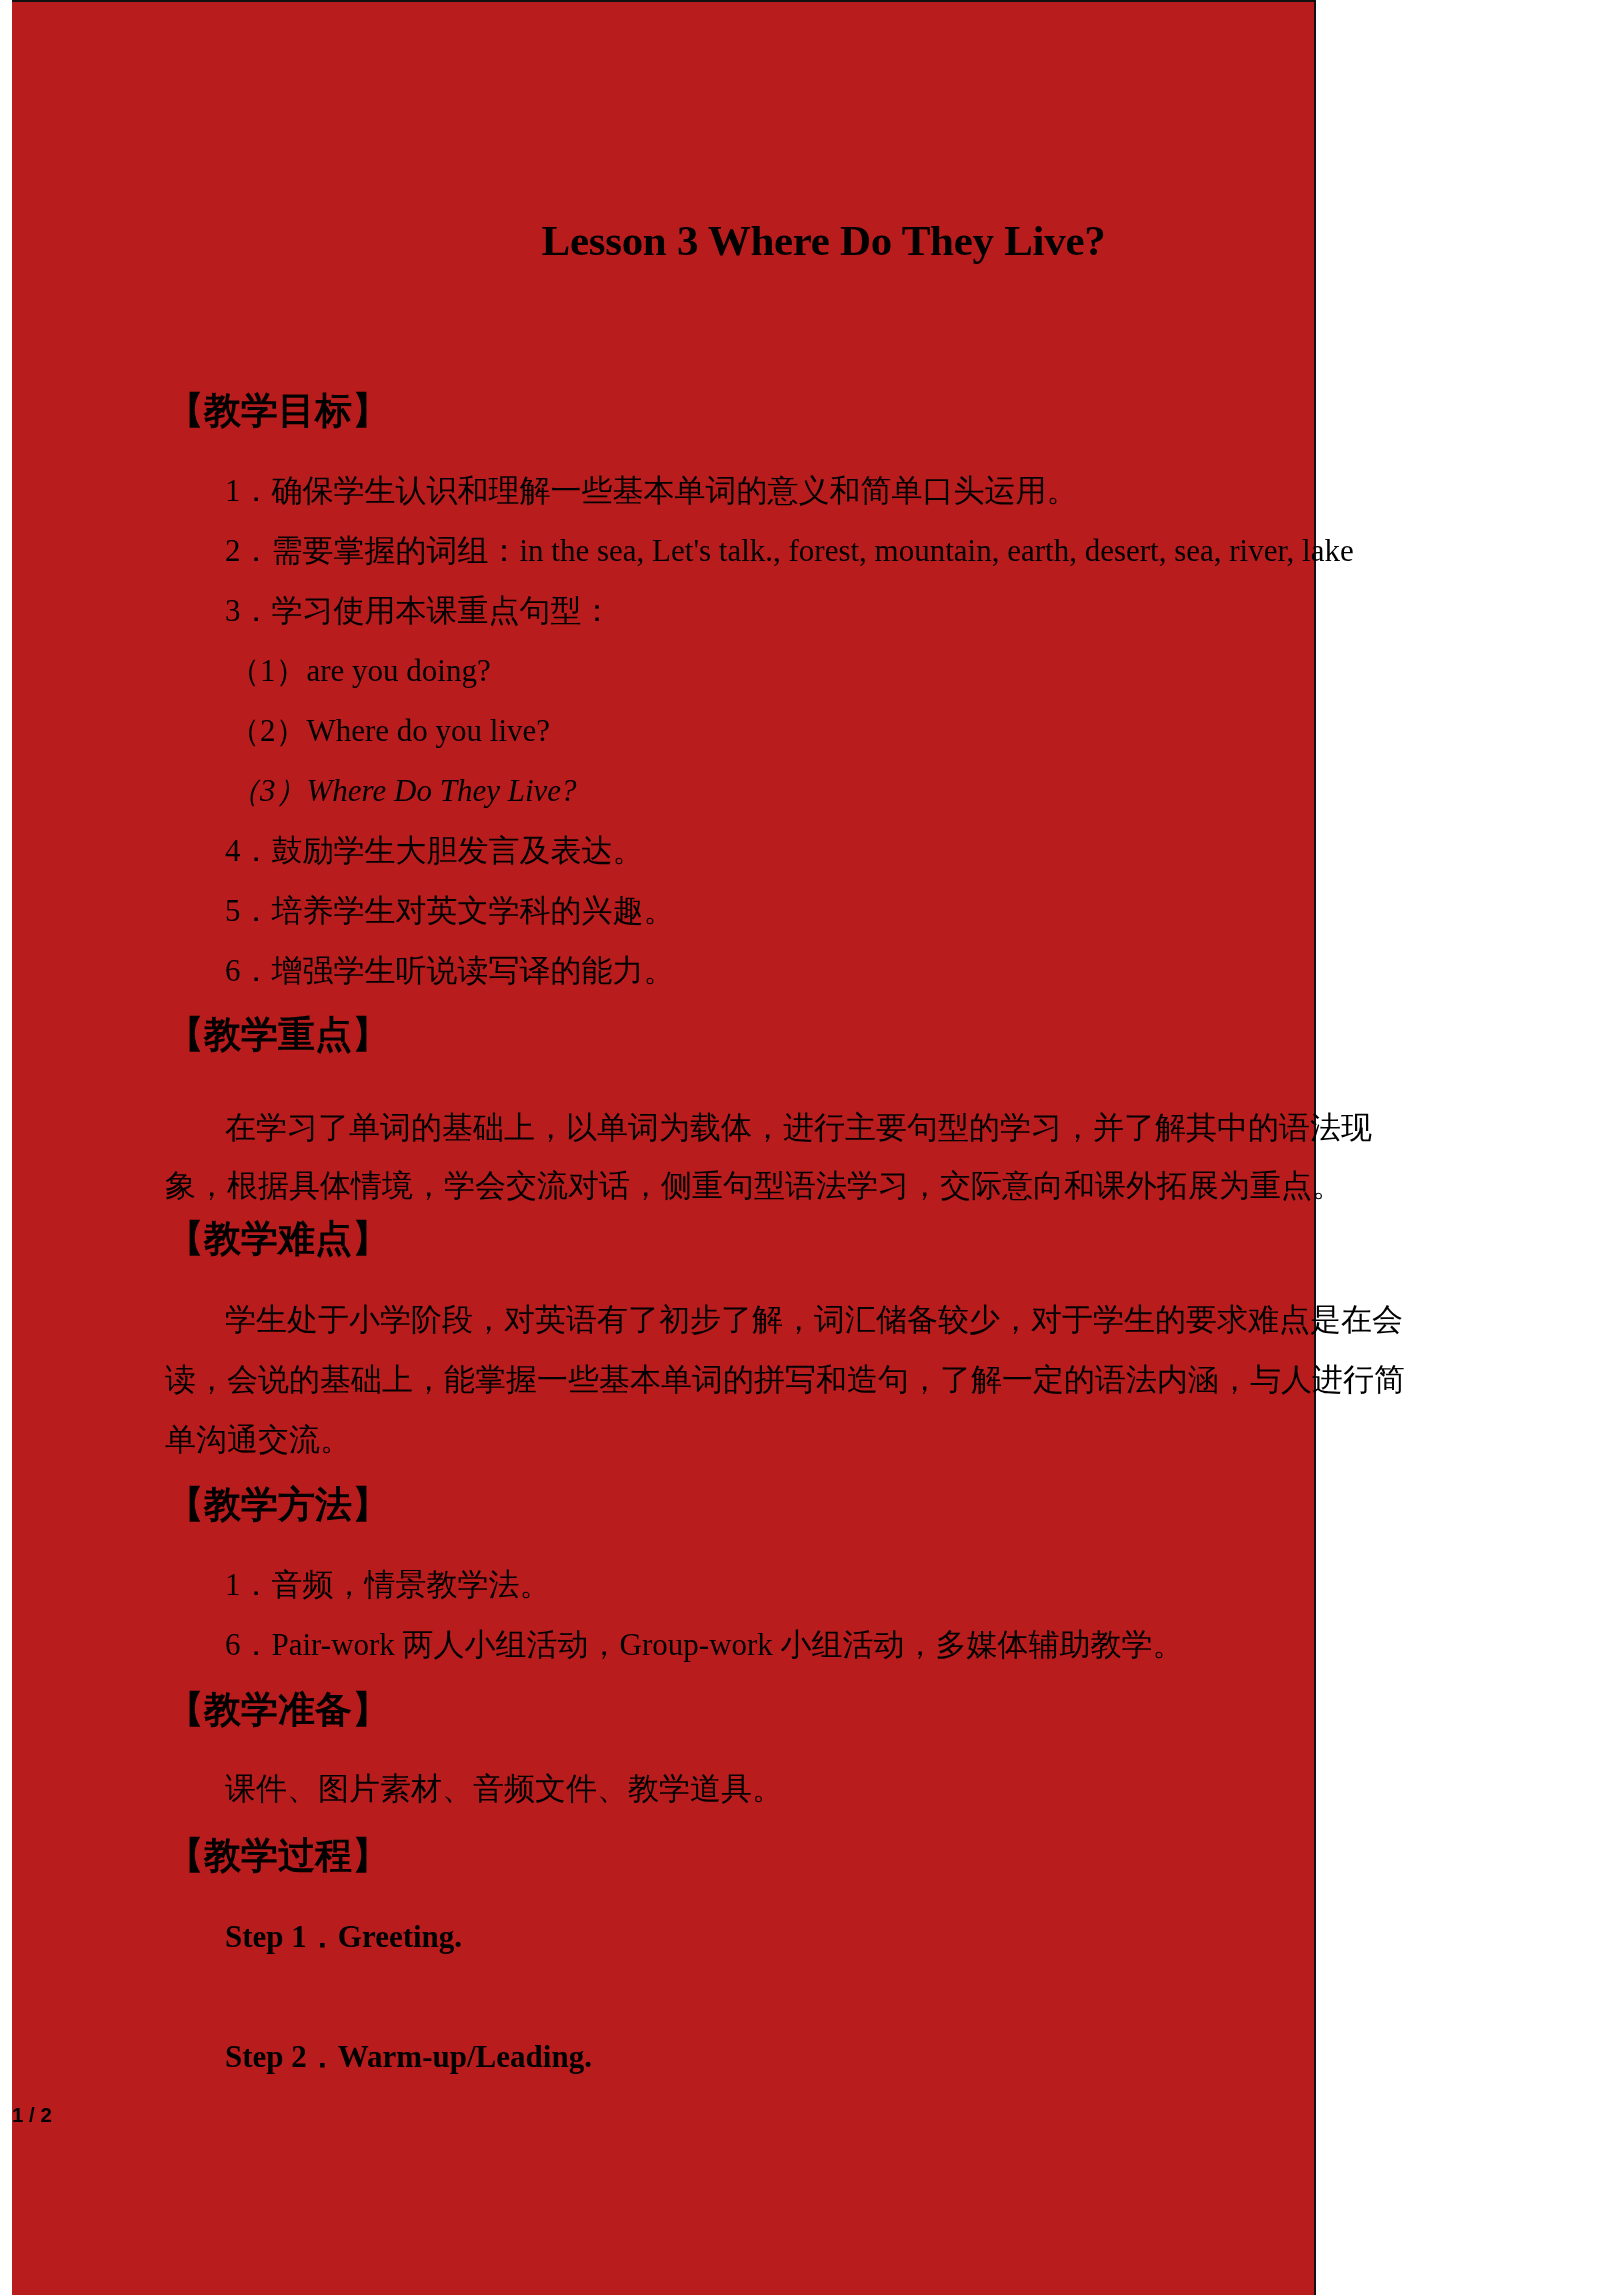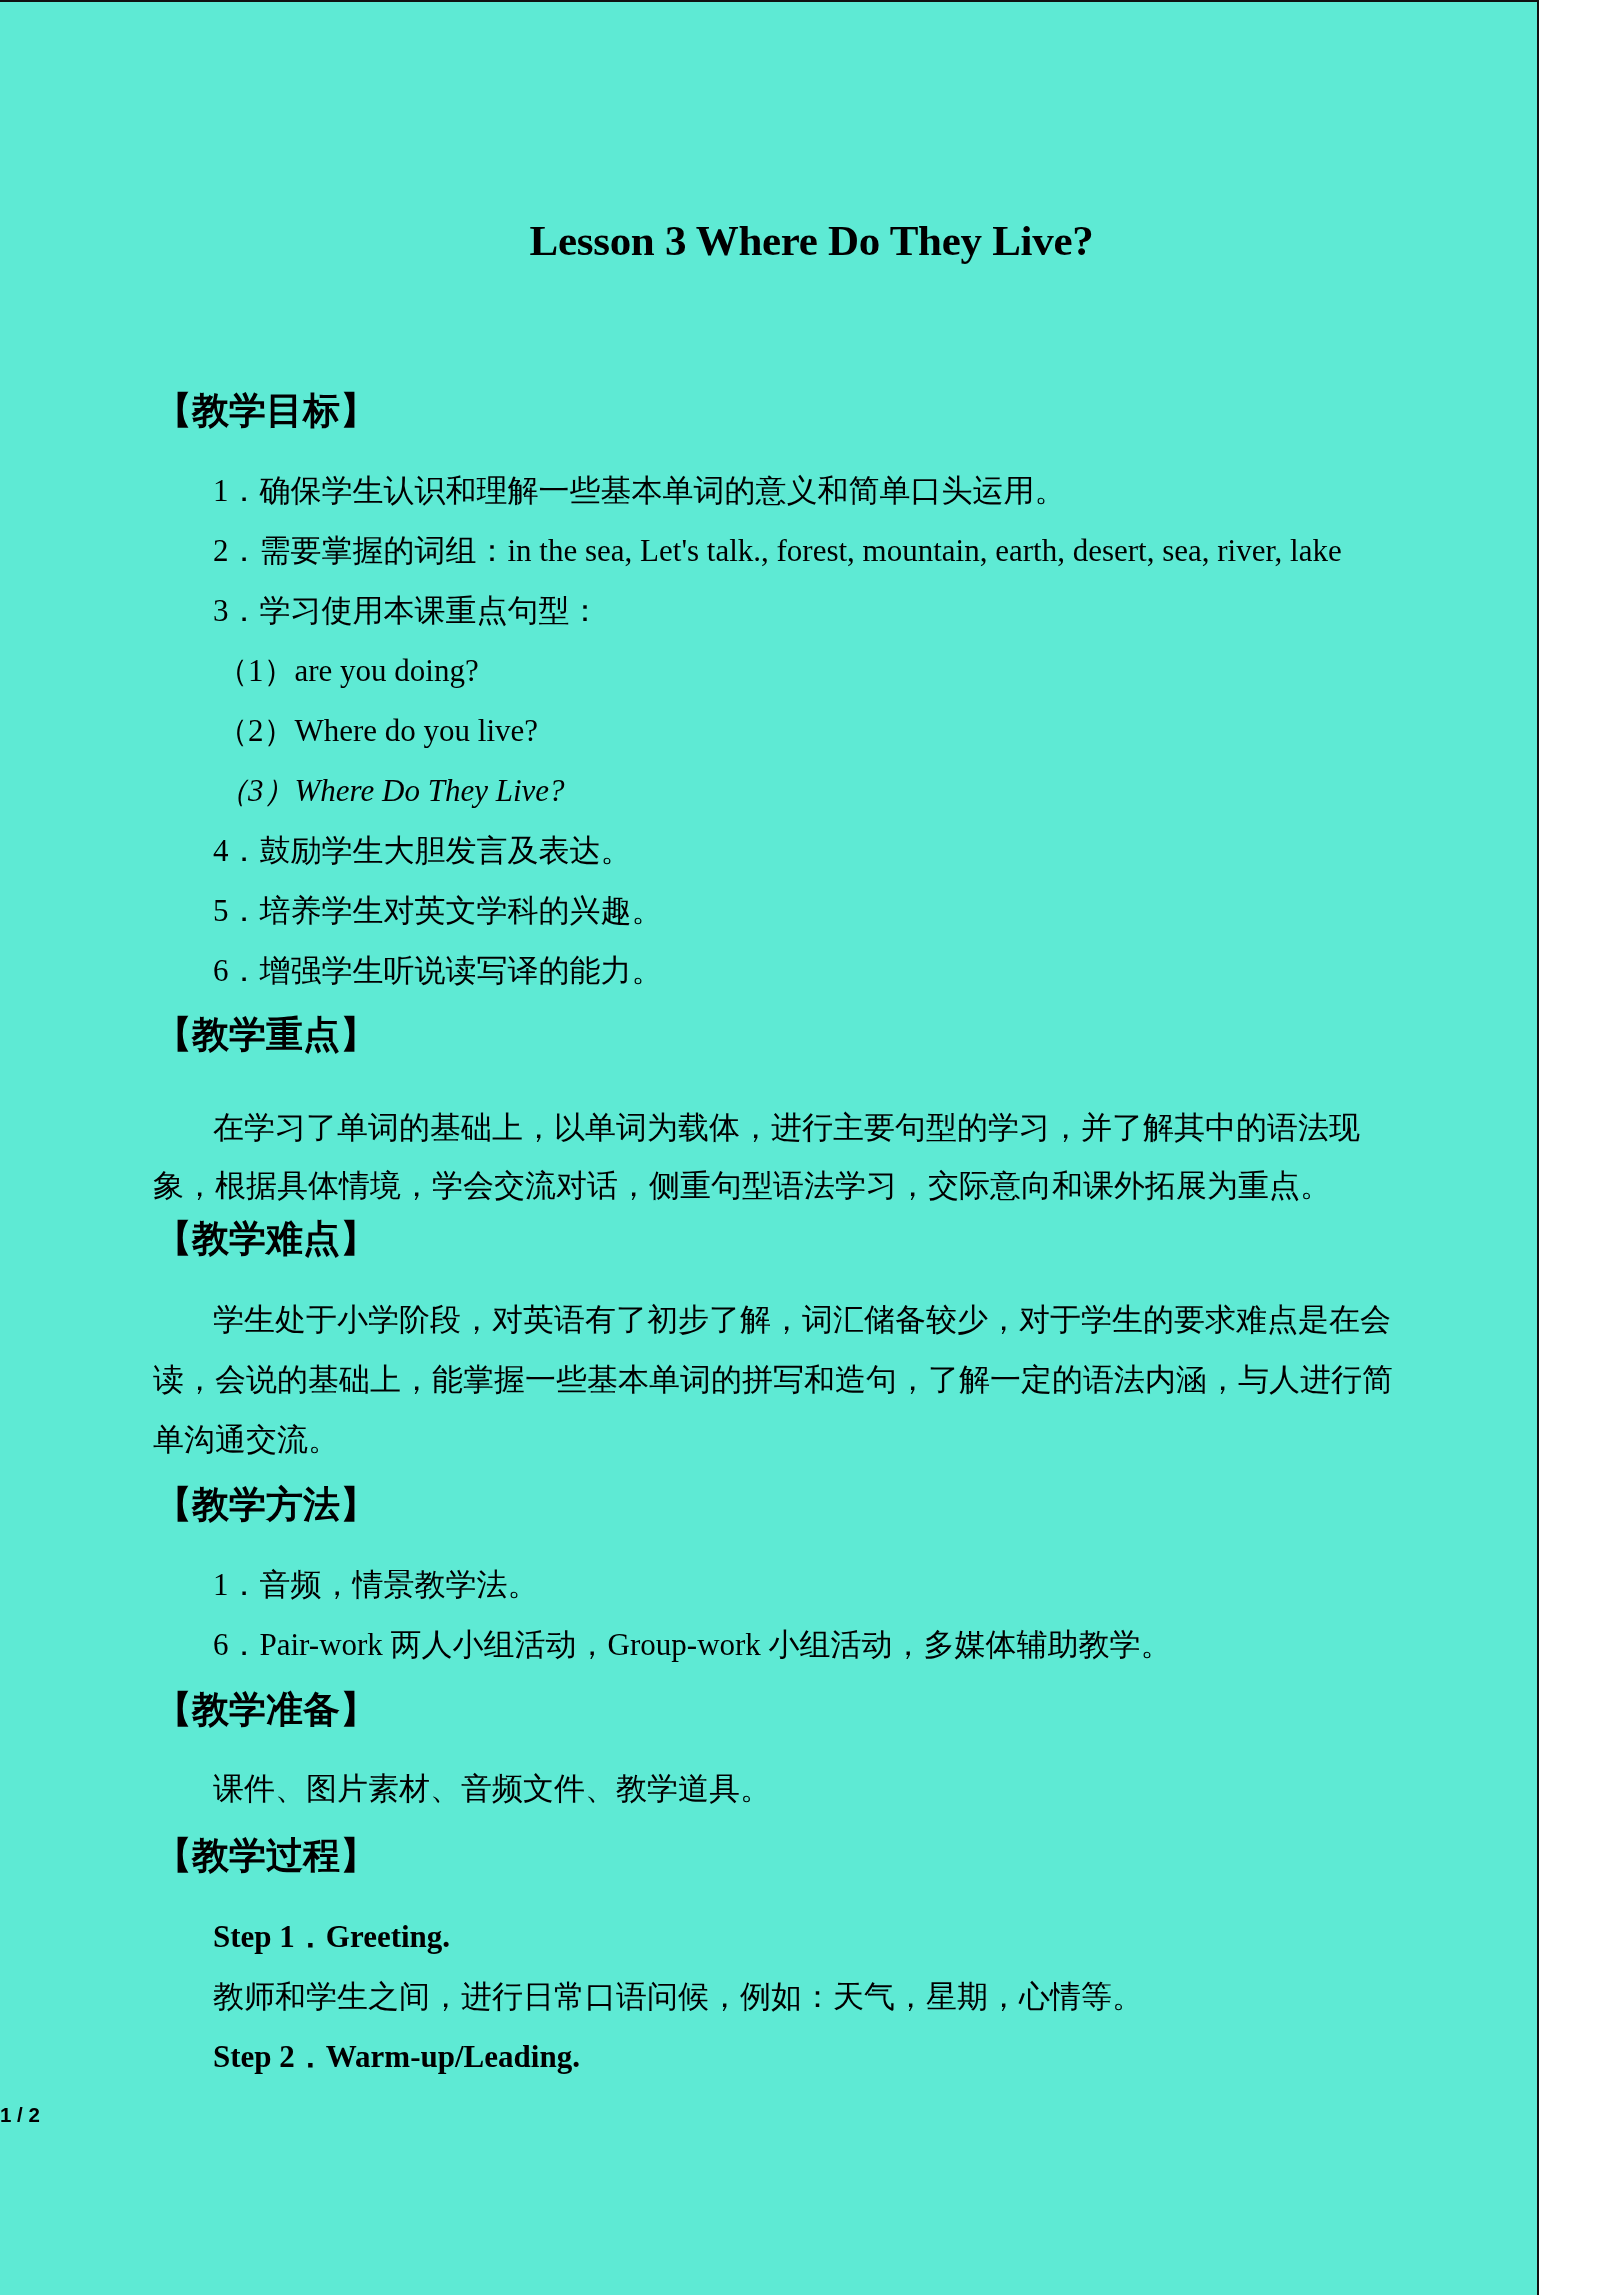--- a/index.html
+++ b/index.html
@@ -10,28 +10,28 @@
   body {
     width: 1623px;
     height: 2295px;
     position: relative;
     overflow: hidden;
     font-family: "Liberation Serif", "DejaVu Serif", serif;
     color: #000000;
   }
   .page {
     position: absolute;
-    left: 0;
+    left: 12px;
     top: 0;
-    width: 1539px;
+    width: 1304px;
     height: 2295px;
     border-top: 2.7px solid #111111;
     border-right: 2px solid #111111;
     box-sizing: border-box;
-    background: #5eead4;
+    background: #b91c1c;
   }
   .abs {
     position: absolute;
     white-space: nowrap;
     line-height: 1;
   }
   .title {
     left: 0;
     width: 1623px;
     text-align: center;
@@ -112,19 +112,18 @@
 
   <div class="abs heading" style="top:1484px;">【教学方法】</div>
   <div class="abs body-line item" style="top:1567px;">1．音频，情景教学法。</div>
   <div class="abs body-line item" style="top:1627px;">6．Pair-work 两人小组活动，Group-work 小组活动，多媒体辅助教学。</div>
 
   <div class="abs heading" style="top:1689px;">【教学准备】</div>
   <div class="abs body-line item" style="top:1771px;">课件、图片素材、音频文件、教学道具。</div>
 
   <div class="abs heading" style="top:1835px;">【教学过程】</div>
   <div class="abs step" style="top:1919px;">Step 1．Greeting.</div>
-  <div class="abs body-line step-body" style="top:1979px;">教师和学生之间，进行日常口语问候，例如：天气，星期，心情等。</div>
   <div class="abs step" style="top:2039px;">Step 2．Warm-up/Leading.</div>
 
   <div class="abs page-num">1 / 2</div>
 
 </div>
 
 
 </body></html>

